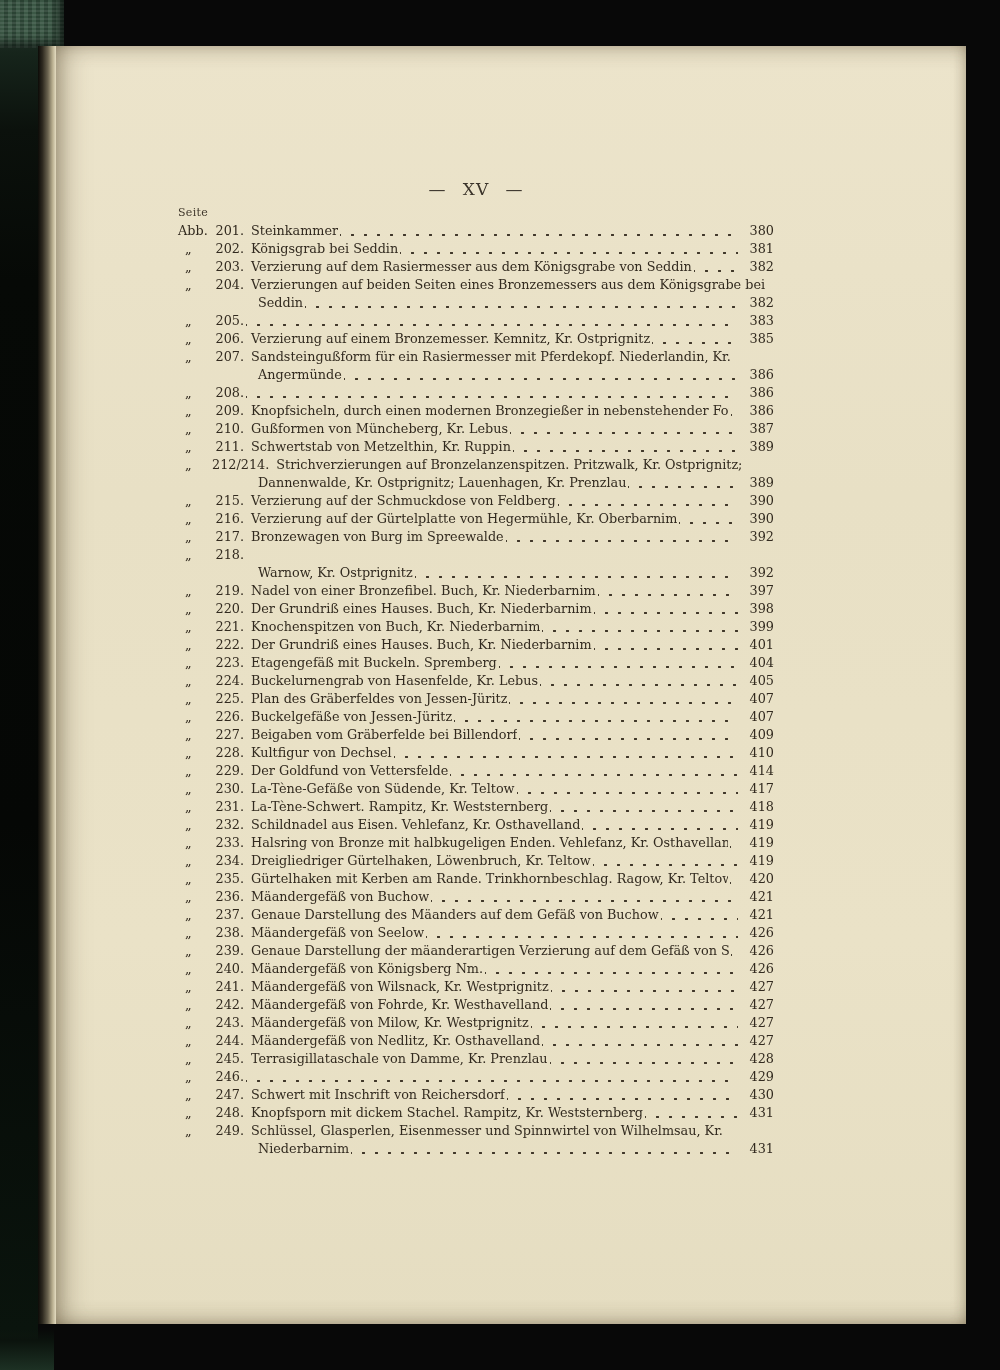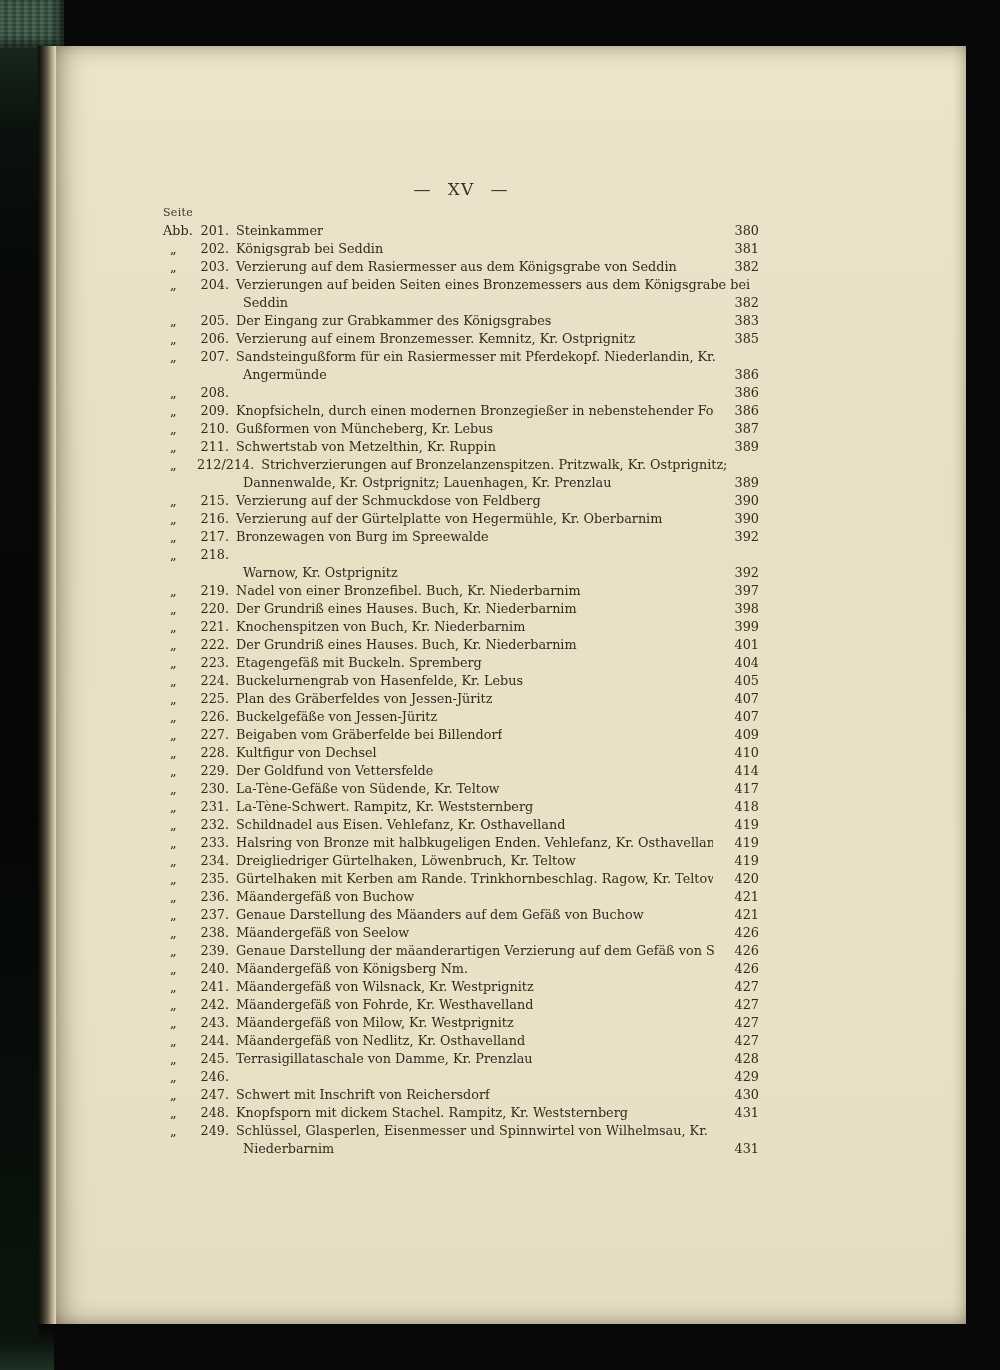--- a/index.html
+++ b/index.html
@@ -32,34 +32,34 @@
   .page{
     position:absolute;left:56px;top:46px;width:910px;height:1278px;
     background:linear-gradient(180deg,#ece4cb 0%,#e8e0c5 35%,#eae2c7 70%,#e5ddc1 100%);
     box-shadow:
       inset 16px 0 30px -14px rgba(70,55,30,.55),
       inset -8px 0 16px -10px rgba(70,55,30,.40),
       inset 0 -12px 26px -16px rgba(70,55,30,.45),
       inset 0 12px 26px -16px rgba(70,55,30,.35);
   }
   .content{
-    position:absolute;left:107px;top:132px;width:596px;
+    position:absolute;left:122px;top:132px;width:596px;
     color:#322a1f;
   }
   .folio{
     text-align:center;font-size:17px;letter-spacing:1px;word-spacing:10px;
     color:#3a332a;height:22px;line-height:22px;
   }
   .seite{
     text-align:left;font-size:11px;color:#40382c;height:14px;line-height:14px;
     margin-top:6px;letter-spacing:.3px;
   }
   .entries{margin-top:2px;font-size:12.8px;}
   .entry{margin:0;}
-  .line{display:flex;height:18px;line-height:18px;white-space:nowrap;align-items:center;}
+  .line{display:flex;height:18px;line-height:18px;white-space:nowrap;}
   .lbl{flex:0 0 34px;}
   .lbl.quote{padding-left:7px;box-sizing:border-box;}
   .num{flex:0 0 auto;min-width:32px;text-align:right;}
   .txt{flex:0 1 auto;padding-left:7px;overflow:hidden;}
   .indent{flex:0 0 73px;}
   .dots{
     flex:1 1 8px;margin:0 2px;
     background-image:radial-gradient(circle, rgba(45,36,24,.9) 1.1px, rgba(45,36,24,0) 1.5px);
     background-size:13px 4px;
     background-repeat:repeat-x;
@@ -117,21 +117,20 @@
             <span class="indent"></span>
             <span class="txt">Seddin</span>
             <span class="dots"></span>
             <span class="pg">382</span>
           </div>
         </div>
         <div class="entry">
           <div class="line">
             <span class="lbl quote">„</span>
             <span class="num">205.</span>
-            <span class="txt">Der Eingang zur Grabkammer des Königsgrabes</span>
             <span class="dots"></span>
             <span class="pg">383</span>
           </div>
         </div>
         <div class="entry">
           <div class="line">
             <span class="lbl quote">„</span>
             <span class="num">206.</span>
             <span class="txt">Verzierung auf einem Bronzemesser. Kemnitz, Kr. Ostprignitz</span>
             <span class="dots"></span>

